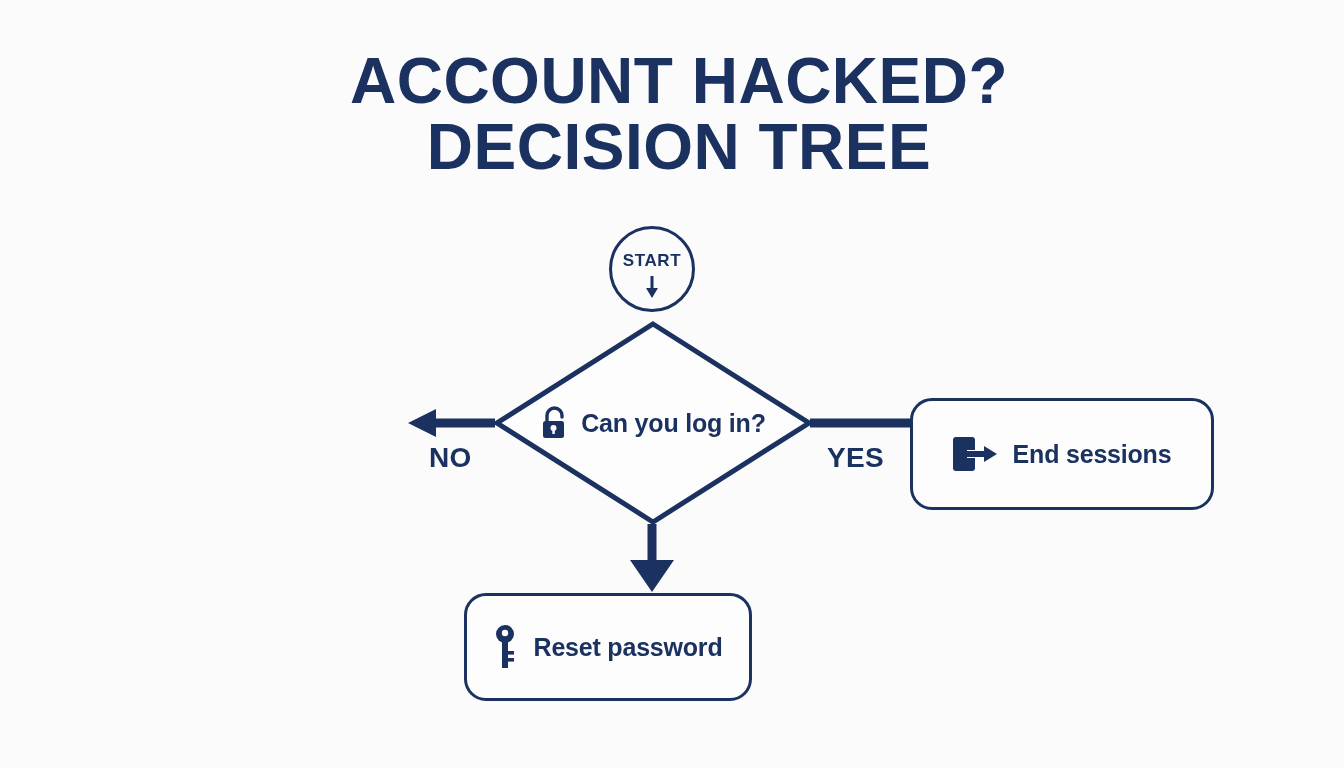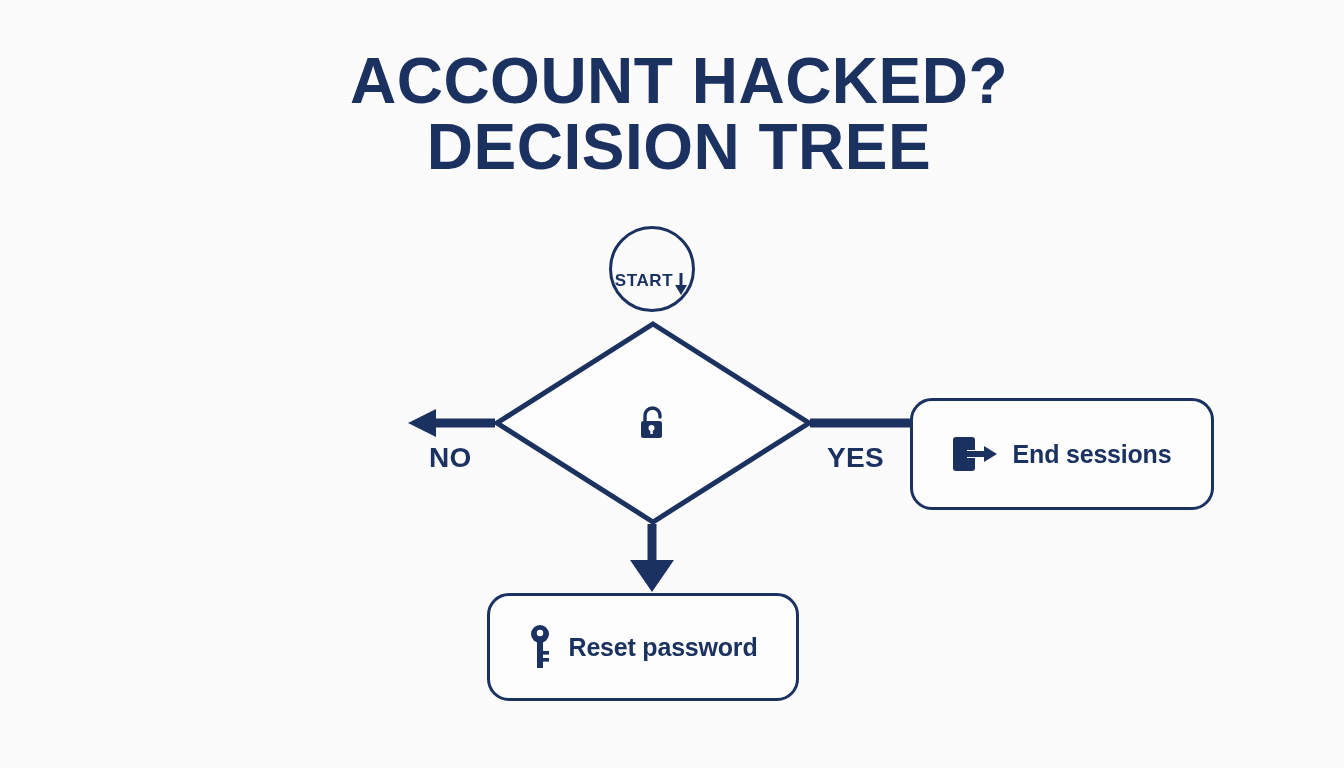--- a/index.html
+++ b/index.html
@@ -51,23 +51,23 @@
   
   .start-circle {
     left: 609px;
     top: 226px;
     width: 86px;
     height: 86px;
     border: 3px solid #1b3160;
     border-radius: 50%;
     background: #fbfbfc;
     display: flex;
-    flex-direction: row;
+    flex-direction: column;
     align-items: center;
-    justify-content: center;
+    justify-content: flex-start;
     padding-top: 23px;
   }
   .start-label {
     font-size: 17px;
     font-weight: bold;
     letter-spacing: 0.6px;
     color: #1b3160;
     line-height: 18px;
   }
   .start-arrow-mini {
@@ -120,23 +120,23 @@
     white-space: nowrap;
     letter-spacing: -0.2px;
   }
   .box-end-sessions {
     left: 910px;
     top: 398px;
     width: 304px;
     height: 112px;
   }
   .box-reset-password {
-    left: 487px;
+    left: 464px;
     top: 593px;
-    width: 312px;
+    width: 288px;
     height: 108px;
   }
 
   
   .edge-label {
     position: absolute;
     font-size: 28px;
     font-weight: bold;
     color: #1b3160;
     letter-spacing: 0.3px;
@@ -184,20 +184,21 @@
     <div class="diamond-content">
       <span class="icon">
         <svg width="30" height="36" viewBox="0 0 30 36">
 
           <path d="M7 16 L7 10.5 A7.5 7.5 0 0 1 22 10.5 L22 12" fill="none" stroke="#1b3160" stroke-width="3.4" stroke-linecap="round"></path>
           <rect x="3" y="16" width="21" height="17" rx="2.5" fill="#1b3160"></rect>
           <circle cx="13.5" cy="23" r="3" fill="#fdfdfe"></circle>
           <rect x="12.3" y="23" width="2.5" height="6" fill="#fdfdfe"></rect>
         </svg>
       </span>
+      <span class="diamond-text">Can you log in?</span>
     </div>
   </div>
 
   <div class="edge-label label-no">NO</div>
   <div class="edge-label label-yes">YES</div>
 
   <div class="node action-box box-end-sessions">
     <span class="icon">
       <svg width="46" height="40" viewBox="0 0 46 40">
         <rect x="0" y="3" width="22" height="34" rx="3" fill="#1b3160"></rect>

